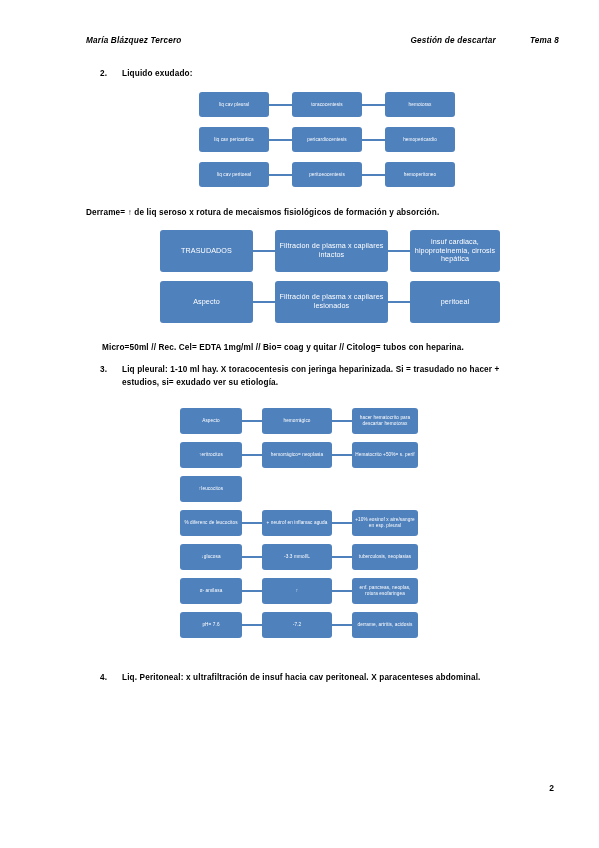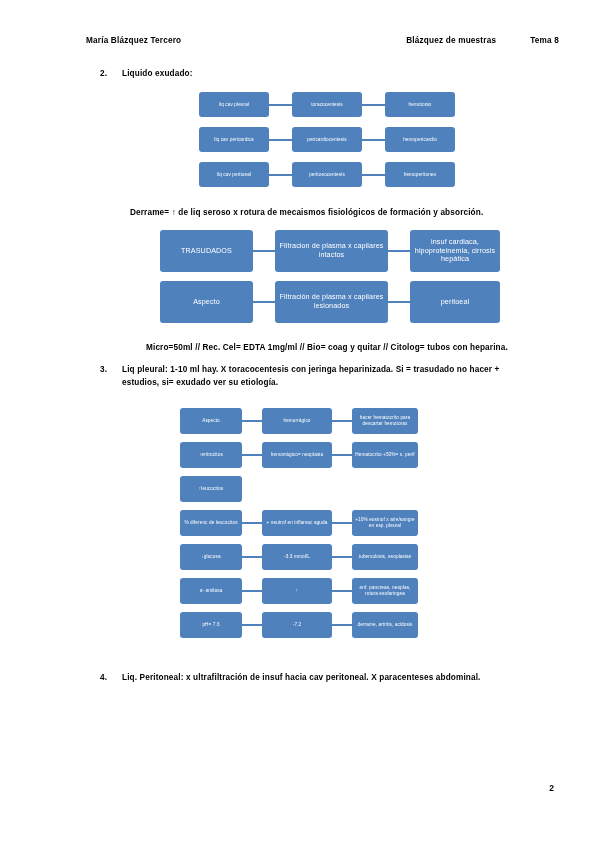--- a/index.html
+++ b/index.html
@@ -22,20 +22,21 @@
   .header {
     position: absolute;
     top: 36px;
     left: 86px;
     right: 40px;
     display: flex;
     align-items: flex-end;
     font-size: 8.2px;
     font-weight: bold;
     letter-spacing: 0.2px;
+    font-style: italic;
   }
   .header .spacer { flex: 1 1 auto; }
   .header .subject { flex: 0 0 auto; margin-right: 34px; }
   .header .topic { flex: 0 0 auto; }
 
   .list-item {
     position: absolute;
     display: flex;
     font-size: 8.2px;
     font-weight: bold;
@@ -51,21 +52,20 @@
   #item-2 { top: 68px; left: 100px; width: 420px; }
   #item-3 { top: 364px; left: 100px; width: 420px; }
   #item-4 { top: 672px; left: 100px; width: 430px; }
 
   .para {
     position: absolute;
     font-size: 8.2px;
     font-weight: bold;
     letter-spacing: 0.15px;
     line-height: 1.55;
-    margin-left: 44px;
   }
   #para-derrame { top: 207px; left: 86px; width: 470px; }
   #para-micro { top: 342px; left: 102px; width: 470px; }
 
   
   .diagram {
     position: absolute;
     display: flex;
     flex-direction: column;
   }
@@ -140,21 +140,21 @@
   }
 </style>
 </head>
 <body>
 
 <div class="page">
 
   <div class="header">
     <span>María Blázquez Tercero</span>
     <span class="spacer"></span>
-    <span class="subject">Blázquez de muestras</span>
+    <span class="subject">Gestión de descartar</span>
     <span class="topic">Tema 8</span>
   </div>
 
   <div class="list-item" id="item-2">
     <span class="num">2.</span>
     <span class="txt">Liquido exudado:</span>
   </div>
 
   <div class="diagram" id="diagram-1">
     <div class="drow">

